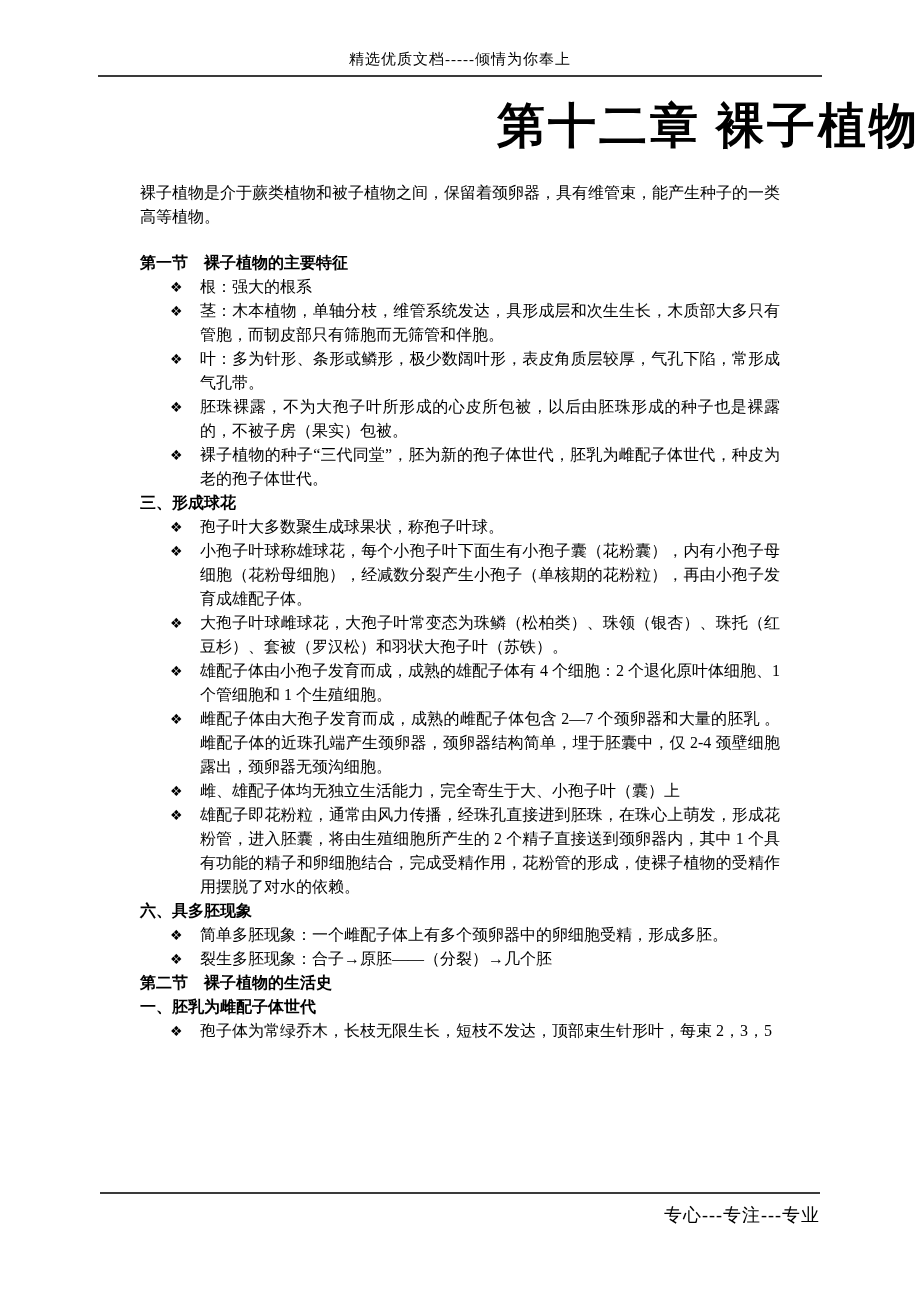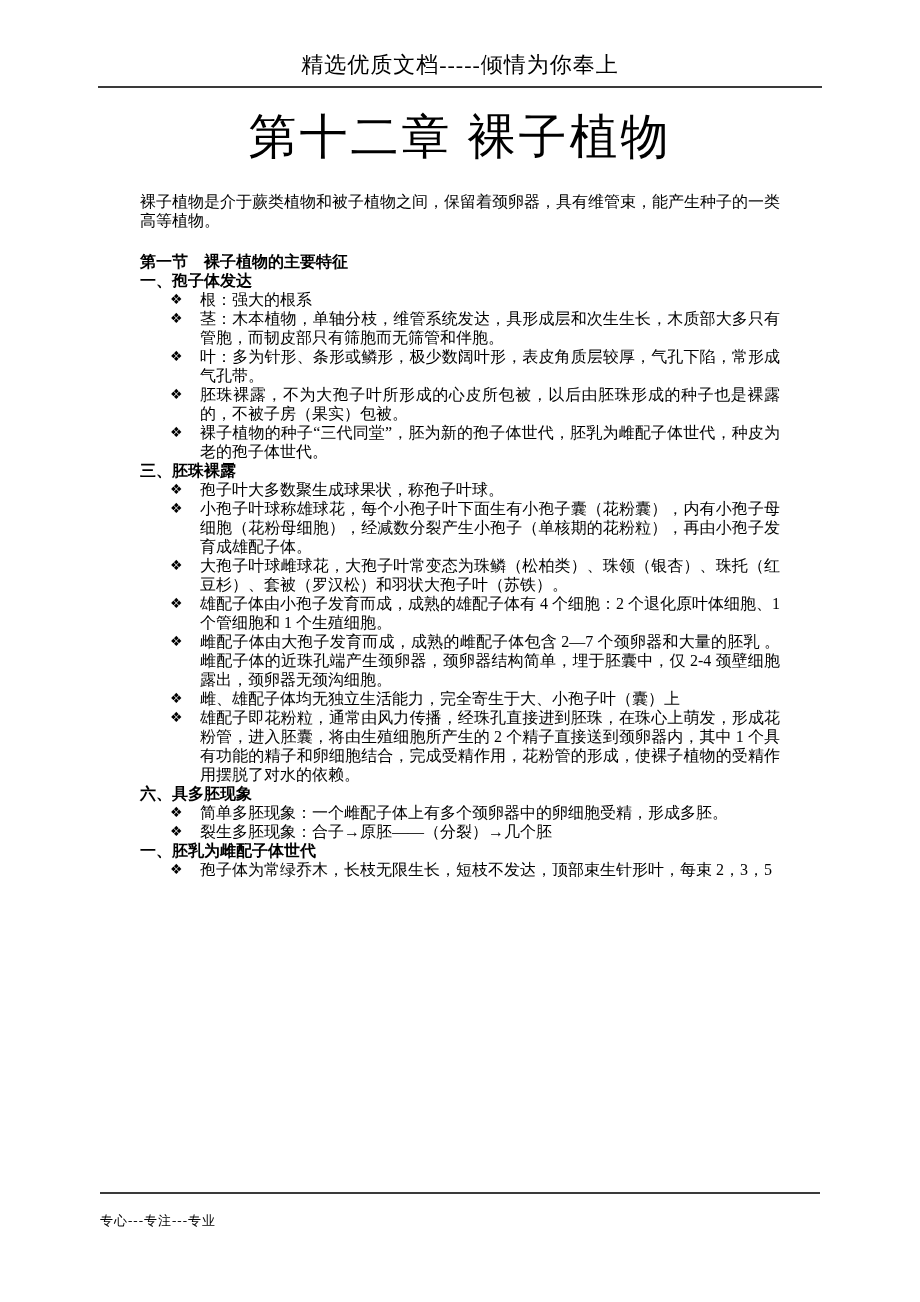--- a/index.html
+++ b/index.html
@@ -18,43 +18,43 @@
   .page {
     padding-top: 50px;
   }
   
   .doc-header {
     width: 724px;
     margin: 0 auto;
   }
   .doc-header .header-text {
     text-align: center;
-    font-size: 22px;
+    font-size: 15px;
     letter-spacing: 1px;
   }
   .header-rule {
     margin-top: 6px;
     border-bottom: 2px solid #3a3a3a;
     height: 0;
   }
   
   .doc-title {
     margin-top: 18px;
-    text-align: center;
+    text-align: right;
     font-size: 48px;
-    font-weight: 400;
+    font-weight: 700;
     letter-spacing: 3px;
     line-height: 1.3;
     font-family: "Liberation Serif", "DejaVu Serif", serif;
   }
   
   .doc-body {
     margin: 24px 140px 4px 140px;
     font-size: 16px;
-    line-height: 19px;
+    line-height: 24px;
   }
   .intro {
     margin-bottom: 22px;
   }
   .block {
     text-align: justify;
   }
   .block.section,
   .block.heading {
     font-weight: bold;
@@ -74,65 +74,64 @@
   .block.bullet .btext {
     flex: 1 1 auto;
   }
   
   .doc-footer {
     position: absolute;
     left: 100px;
     right: 100px;
     top: 1192px;
     border-top: 2px solid #3a3a3a;
-    text-align: left;
-    padding-top: 18px;
-    font-size: 13px;
+    text-align: right;
+    padding-top: 9px;
+    font-size: 18px;
     letter-spacing: 1px;
   }
 </style>
 </head>
 <body>
 
 <div class="page">
 
   <div class="doc-header">
     <div class="header-text">精选优质文档-----倾情为你奉上</div>
     <div class="header-rule"></div>
   </div>
 
   <div class="doc-title">第十二章 裸子植物</div>
 
   <div class="doc-body">
     <div class="intro">裸子植物是介于蕨类植物和被子植物之间，保留着颈卵器，具有维管束，能产生种子的一类高等植物。</div>
 
     <div>
         <div class="block section">第一节　裸子植物的主要特征</div>
-        <div class="block heading">一、孢子体发达</div>
         <div class="block bullet">
           <span class="marker">❖</span>
           <span class="btext">根：强大的根系</span>
         </div>
         <div class="block bullet">
           <span class="marker">❖</span>
           <span class="btext">茎：木本植物，单轴分枝，维管系统发达，具形成层和次生生长，木质部大多只有管胞，而韧皮部只有筛胞而无筛管和伴胞。</span>
         </div>
         <div class="block bullet">
           <span class="marker">❖</span>
           <span class="btext">叶：多为针形、条形或鳞形，极少数阔叶形，表皮角质层较厚，气孔下陷，常形成气孔带。</span>
         </div>
         <div class="block bullet">
           <span class="marker">❖</span>
           <span class="btext">胚珠裸露，不为大孢子叶所形成的心皮所包被，以后由胚珠形成的种子也是裸露的，不被子房（果实）包被。</span>
         </div>
         <div class="block bullet">
           <span class="marker">❖</span>
           <span class="btext">裸子植物的种子“三代同堂”，胚为新的孢子体世代，胚乳为雌配子体世代，种皮为老的孢子体世代。</span>
         </div>
-        <div class="block heading">三、胚珠裸露</div>
+        <div class="block heading">三、形成球花</div>
         <div class="block bullet">
           <span class="marker">❖</span>
           <span class="btext">孢子叶大多数聚生成球果状，称孢子叶球。</span>
         </div>
         <div class="block bullet">
           <span class="marker">❖</span>
           <span class="btext">小孢子叶球称雄球花，每个小孢子叶下面生有小孢子囊（花粉囊），内有小孢子母细胞（花粉母细胞），经减数分裂产生小孢子（单核期的花粉粒），再由小孢子发育成雄配子体。</span>
         </div>
         <div class="block bullet">
           <span class="marker">❖</span>
@@ -156,20 +155,21 @@
         </div>
         <div class="block heading">六、具多胚现象</div>
         <div class="block bullet">
           <span class="marker">❖</span>
           <span class="btext">简单多胚现象：一个雌配子体上有多个颈卵器中的卵细胞受精，形成多胚。</span>
         </div>
         <div class="block bullet">
           <span class="marker">❖</span>
           <span class="btext">裂生多胚现象：合子→原胚——（分裂）→几个胚</span>
         </div>
+        <div class="block section">第二节　裸子植物的生活史</div>
         <div class="block heading">一、胚乳为雌配子体世代</div>
         <div class="block bullet">
           <span class="marker">❖</span>
           <span class="btext">孢子体为常绿乔木，长枝无限生长，短枝不发达，顶部束生针形叶，每束 2，3，5</span>
         </div>
       </div>
   </div>
 
 </div>
 

